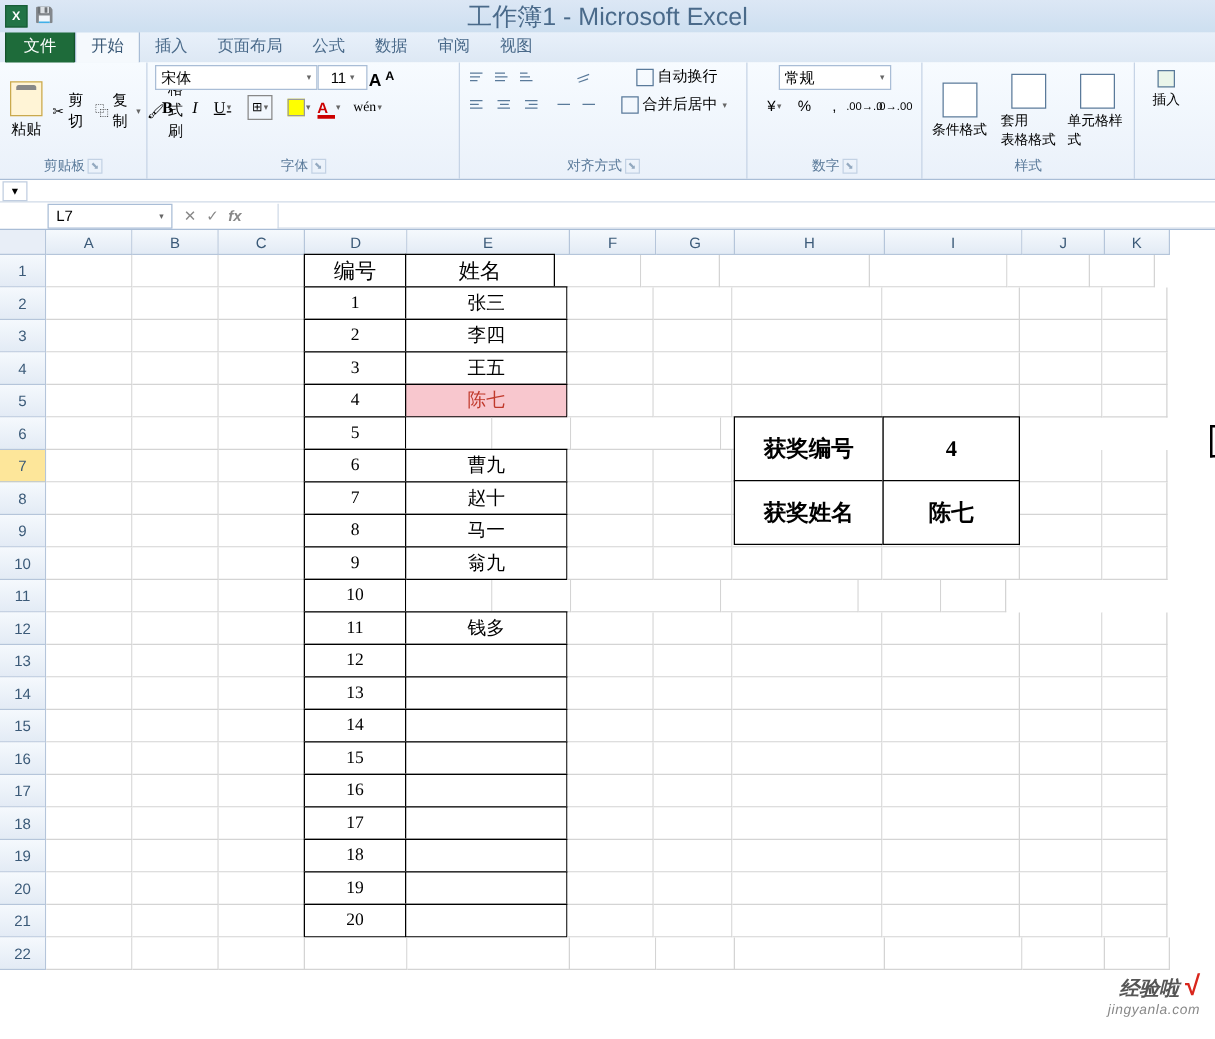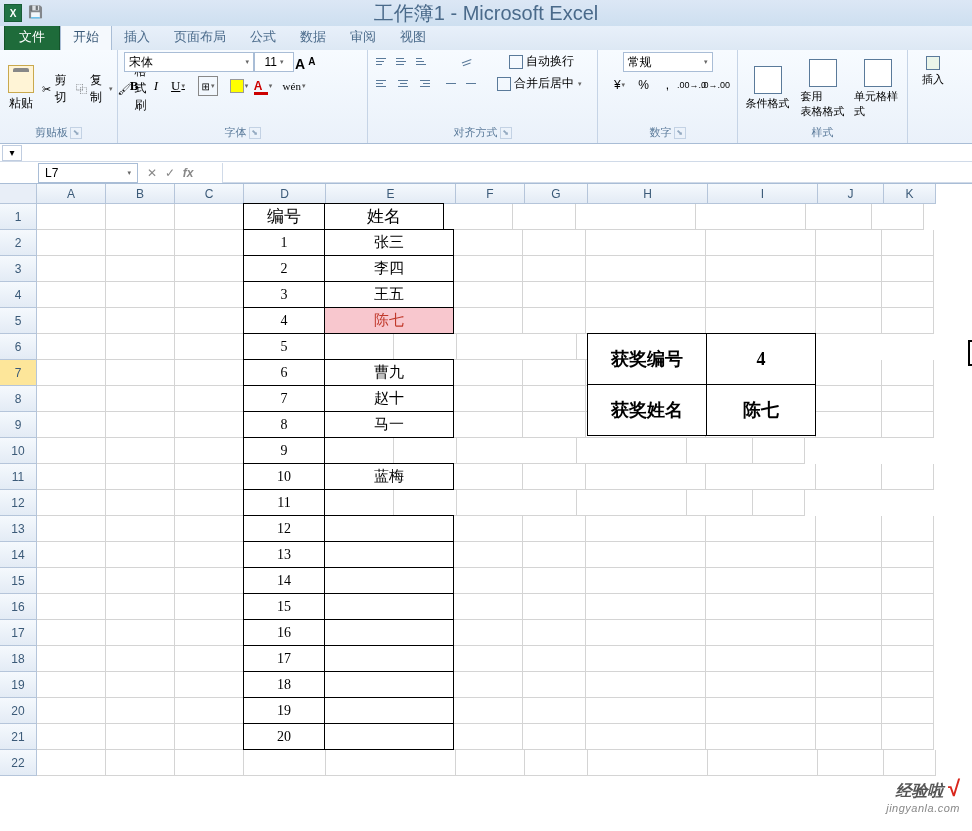--- a/index.html
+++ b/index.html
@@ -499,45 +499,46 @@
         <div class="cell" style="width: 120px;"></div>
         <div class="cell" style="width: 110px;"></div>
         <div class="cell" style="width: 66px;"></div>
         <div class="cell" style="width: 52px;"></div>
       </div>
       <div class="row">
         <div class="cell" style="width: 69px;"></div>
         <div class="cell" style="width: 69px;"></div>
         <div class="cell" style="width: 69px;"></div>
         <div class="cell bdr" style="width: 82px; font-size: 14px;">9</div>
+        <div class="cell bdr" style="width: 130px;">翁九</div>
         <div class="cell" style="width: 69px;"></div>
         <div class="cell" style="width: 63px;"></div>
         <div class="cell" style="width: 120px;"></div>
         <div class="cell" style="width: 110px;"></div>
         <div class="cell" style="width: 66px;"></div>
         <div class="cell" style="width: 52px;"></div>
       </div>
       <div class="row">
         <div class="cell" style="width: 69px;"></div>
         <div class="cell" style="width: 69px;"></div>
         <div class="cell" style="width: 69px;"></div>
         <div class="cell bdr" style="width: 82px; font-size: 14px;">10</div>
-        <div class="cell bdr" style="width: 130px;">蓝梅</div>
         <div class="cell" style="width: 69px;"></div>
         <div class="cell" style="width: 63px;"></div>
         <div class="cell" style="width: 120px;"></div>
         <div class="cell" style="width: 110px;"></div>
         <div class="cell" style="width: 66px;"></div>
         <div class="cell" style="width: 52px;"></div>
       </div>
       <div class="row">
         <div class="cell" style="width: 69px;"></div>
         <div class="cell" style="width: 69px;"></div>
         <div class="cell" style="width: 69px;"></div>
         <div class="cell bdr" style="width: 82px; font-size: 14px;">11</div>
+        <div class="cell bdr" style="width: 130px;">钱多</div>
         <div class="cell" style="width: 69px;"></div>
         <div class="cell" style="width: 63px;"></div>
         <div class="cell" style="width: 120px;"></div>
         <div class="cell" style="width: 110px;"></div>
         <div class="cell" style="width: 66px;"></div>
         <div class="cell" style="width: 52px;"></div>
       </div>
       <div class="row">
         <div class="cell" style="width: 69px;"></div>
         <div class="cell" style="width: 69px;"></div>

